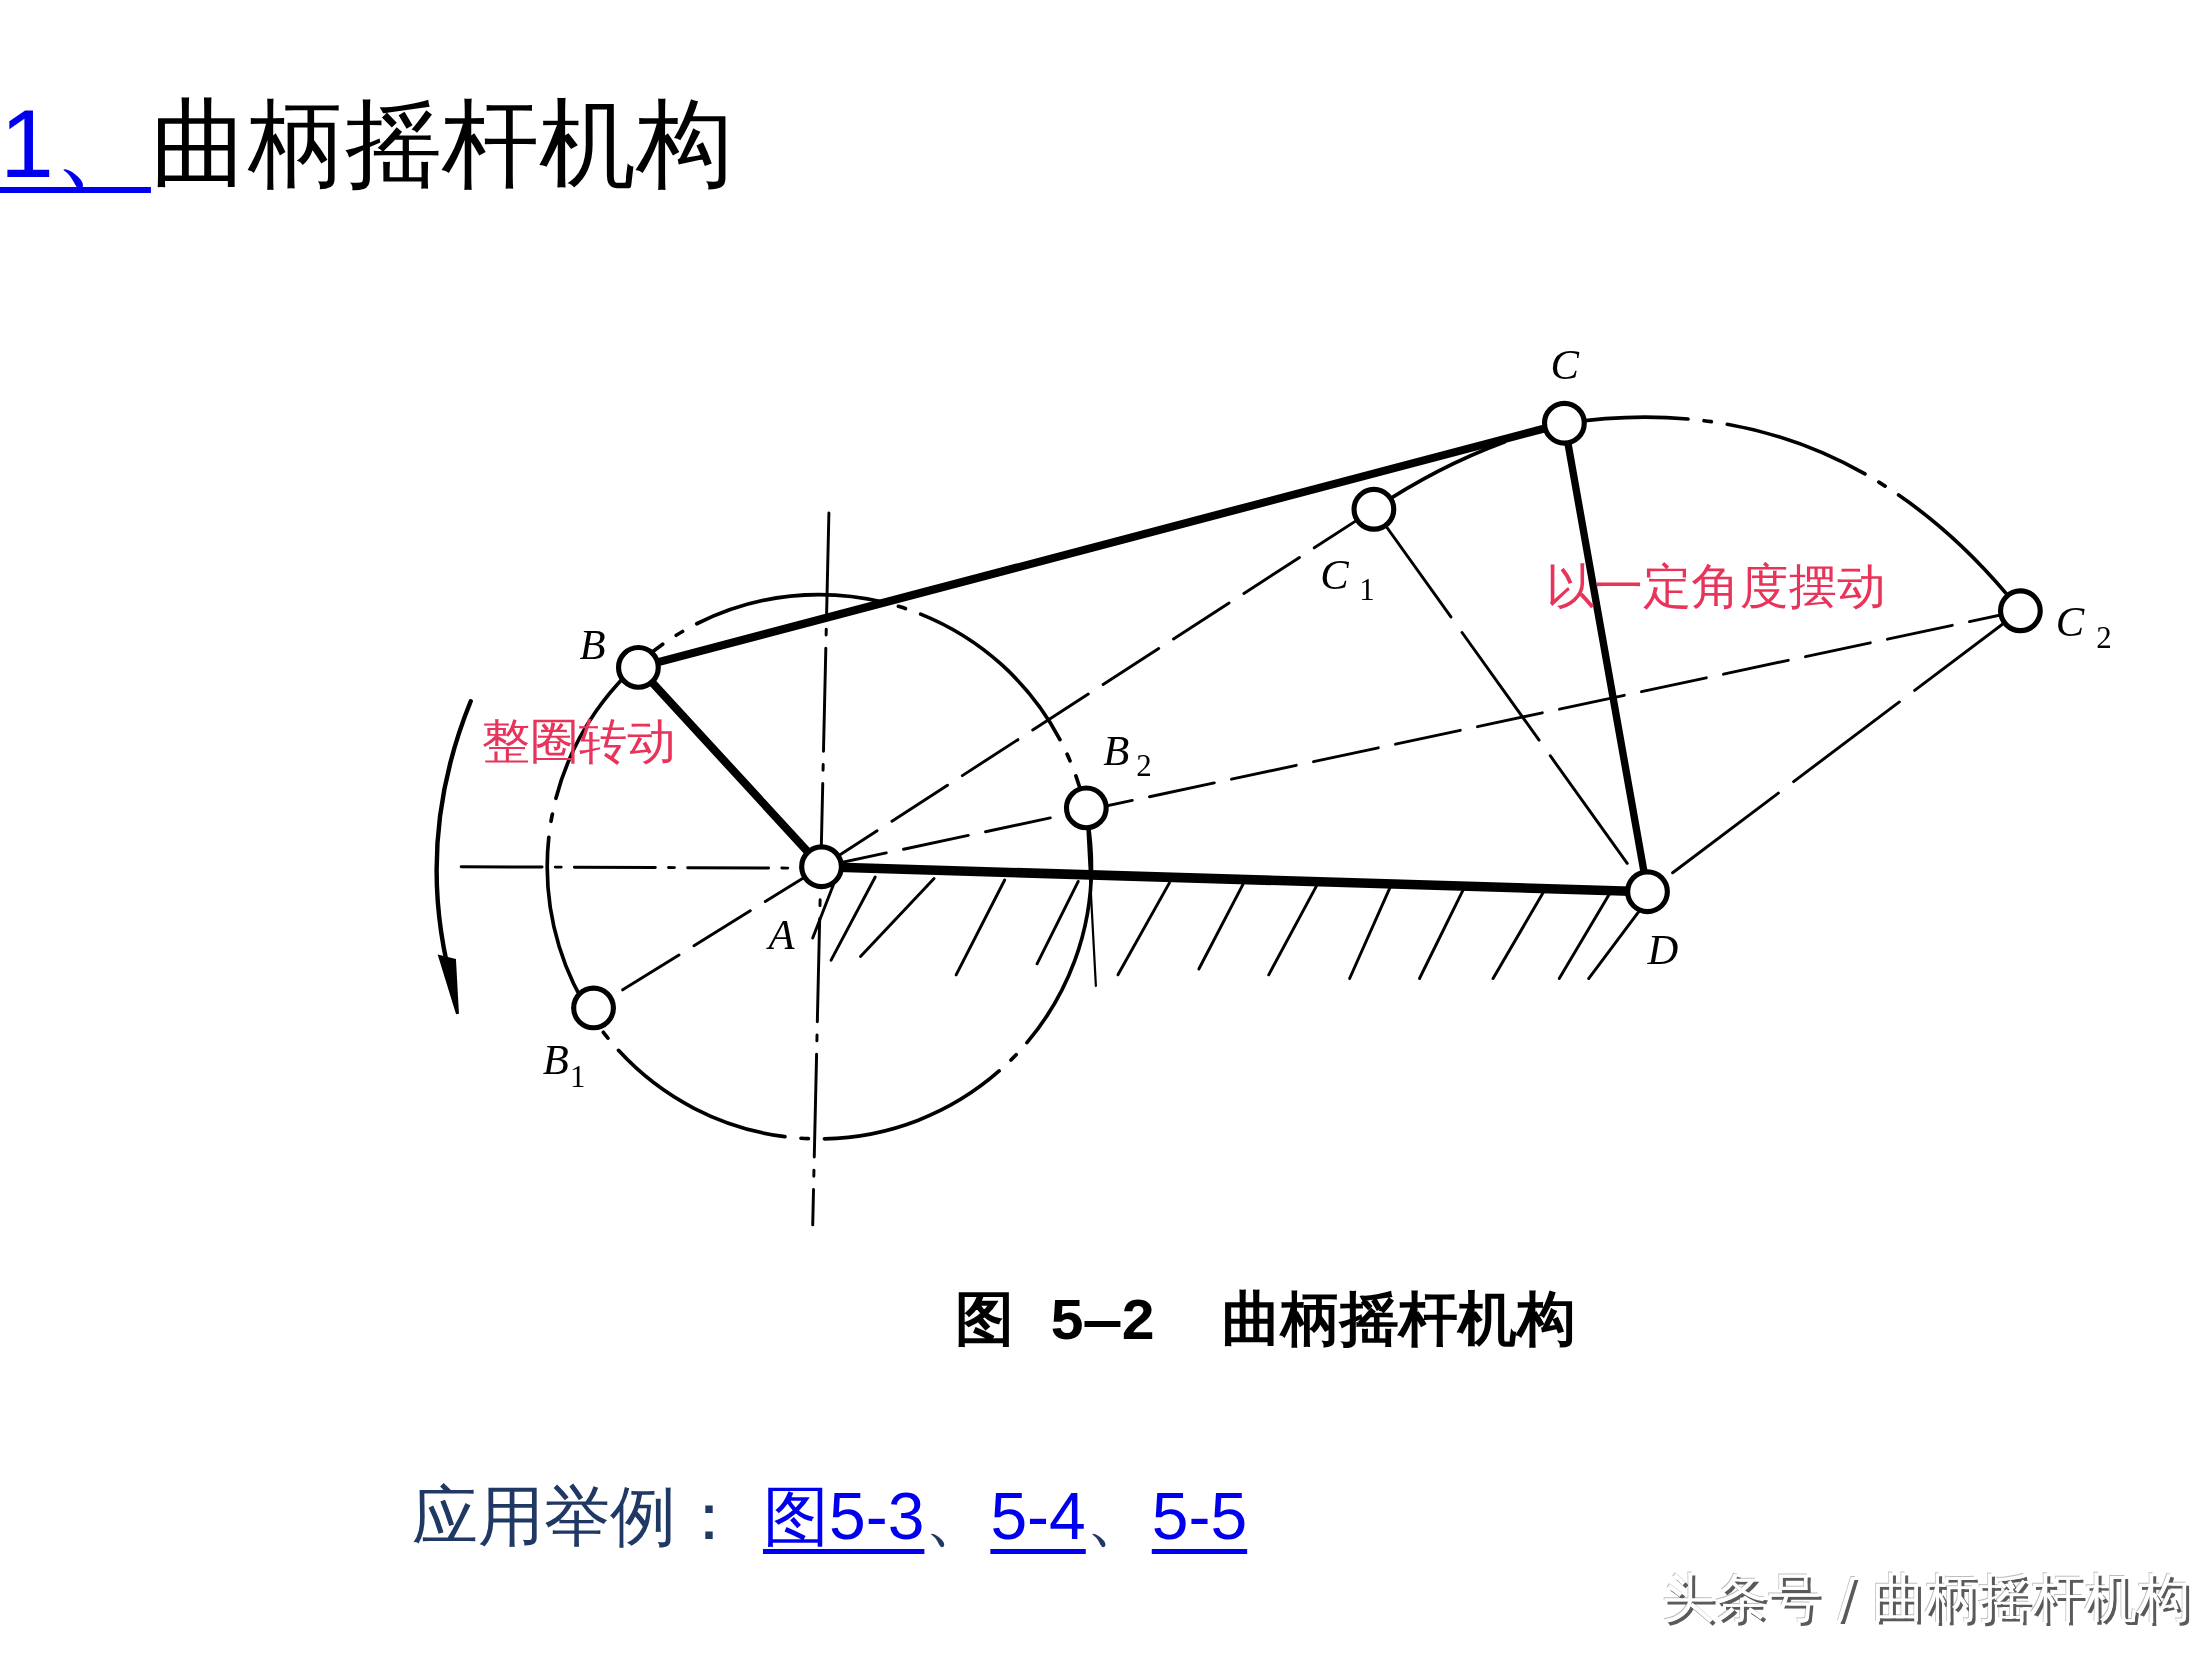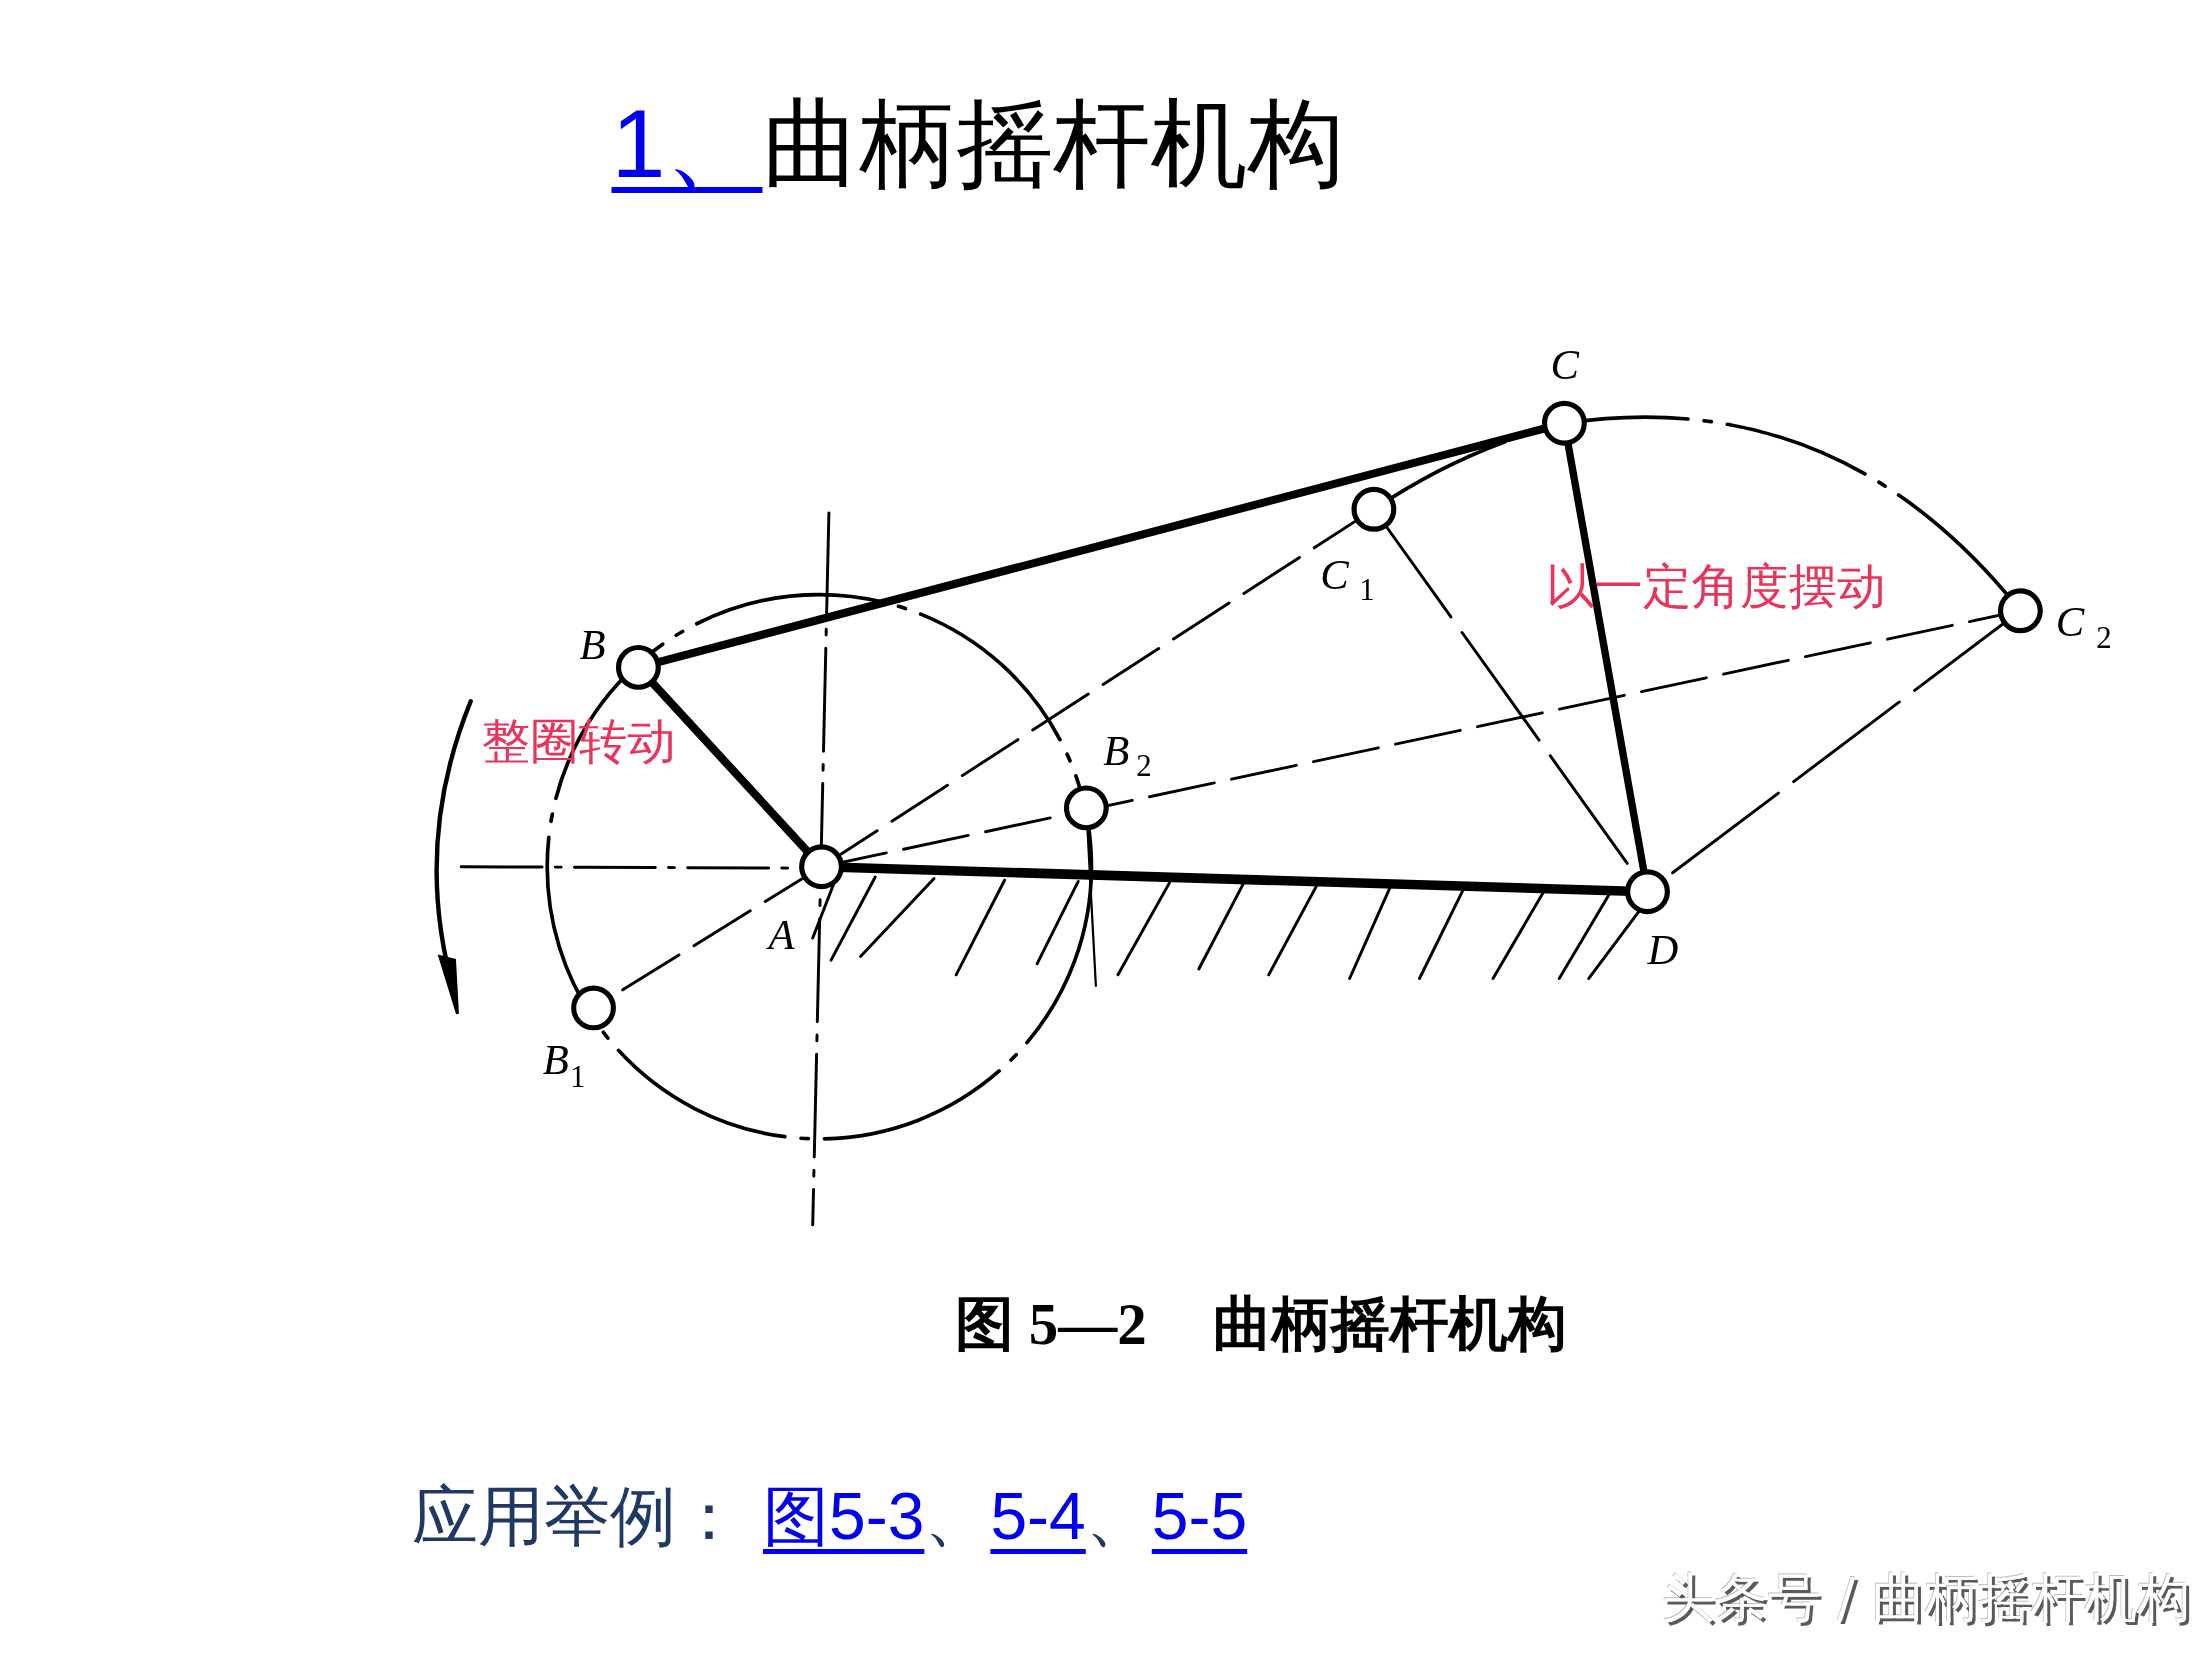--- a/index.html
+++ b/index.html
@@ -12,21 +12,20 @@
       height: 1654px;
       position: relative;
       overflow: hidden;
       font-family: "DejaVu Sans", sans-serif;
     }
     .title {
       position: absolute;
       left: 0;
       width: 1956px;
       top: 85px;
-      text-align: center;
       font-family: "DejaVu Serif", serif;
       font-size: 97px;
       line-height: 118px;
       color: #000000;
       white-space: nowrap;
     }
     .title .num-link {
       color: #0000EE;
       text-decoration: underline;
       text-decoration-thickness: 5.9px;
@@ -38,21 +37,21 @@
       position: absolute;
       left: 0;
       top: 0;
       width: 2205px;
       height: 1654px;
     }
     .caption {
       position: absolute;
       left: 955px;
       top: 1287px;
-      font-family: Liberation Serif, serif;
+      font-family: Liberation Mono, monospace;
       font-size: 59px;
       line-height: 74px;
       color: #000;
       white-space: nowrap;
       font-weight: bold;
     }
     .caption .gap { display: inline-block; width: 66px; }
     .examples {
       position: absolute;
       left: 412px;

